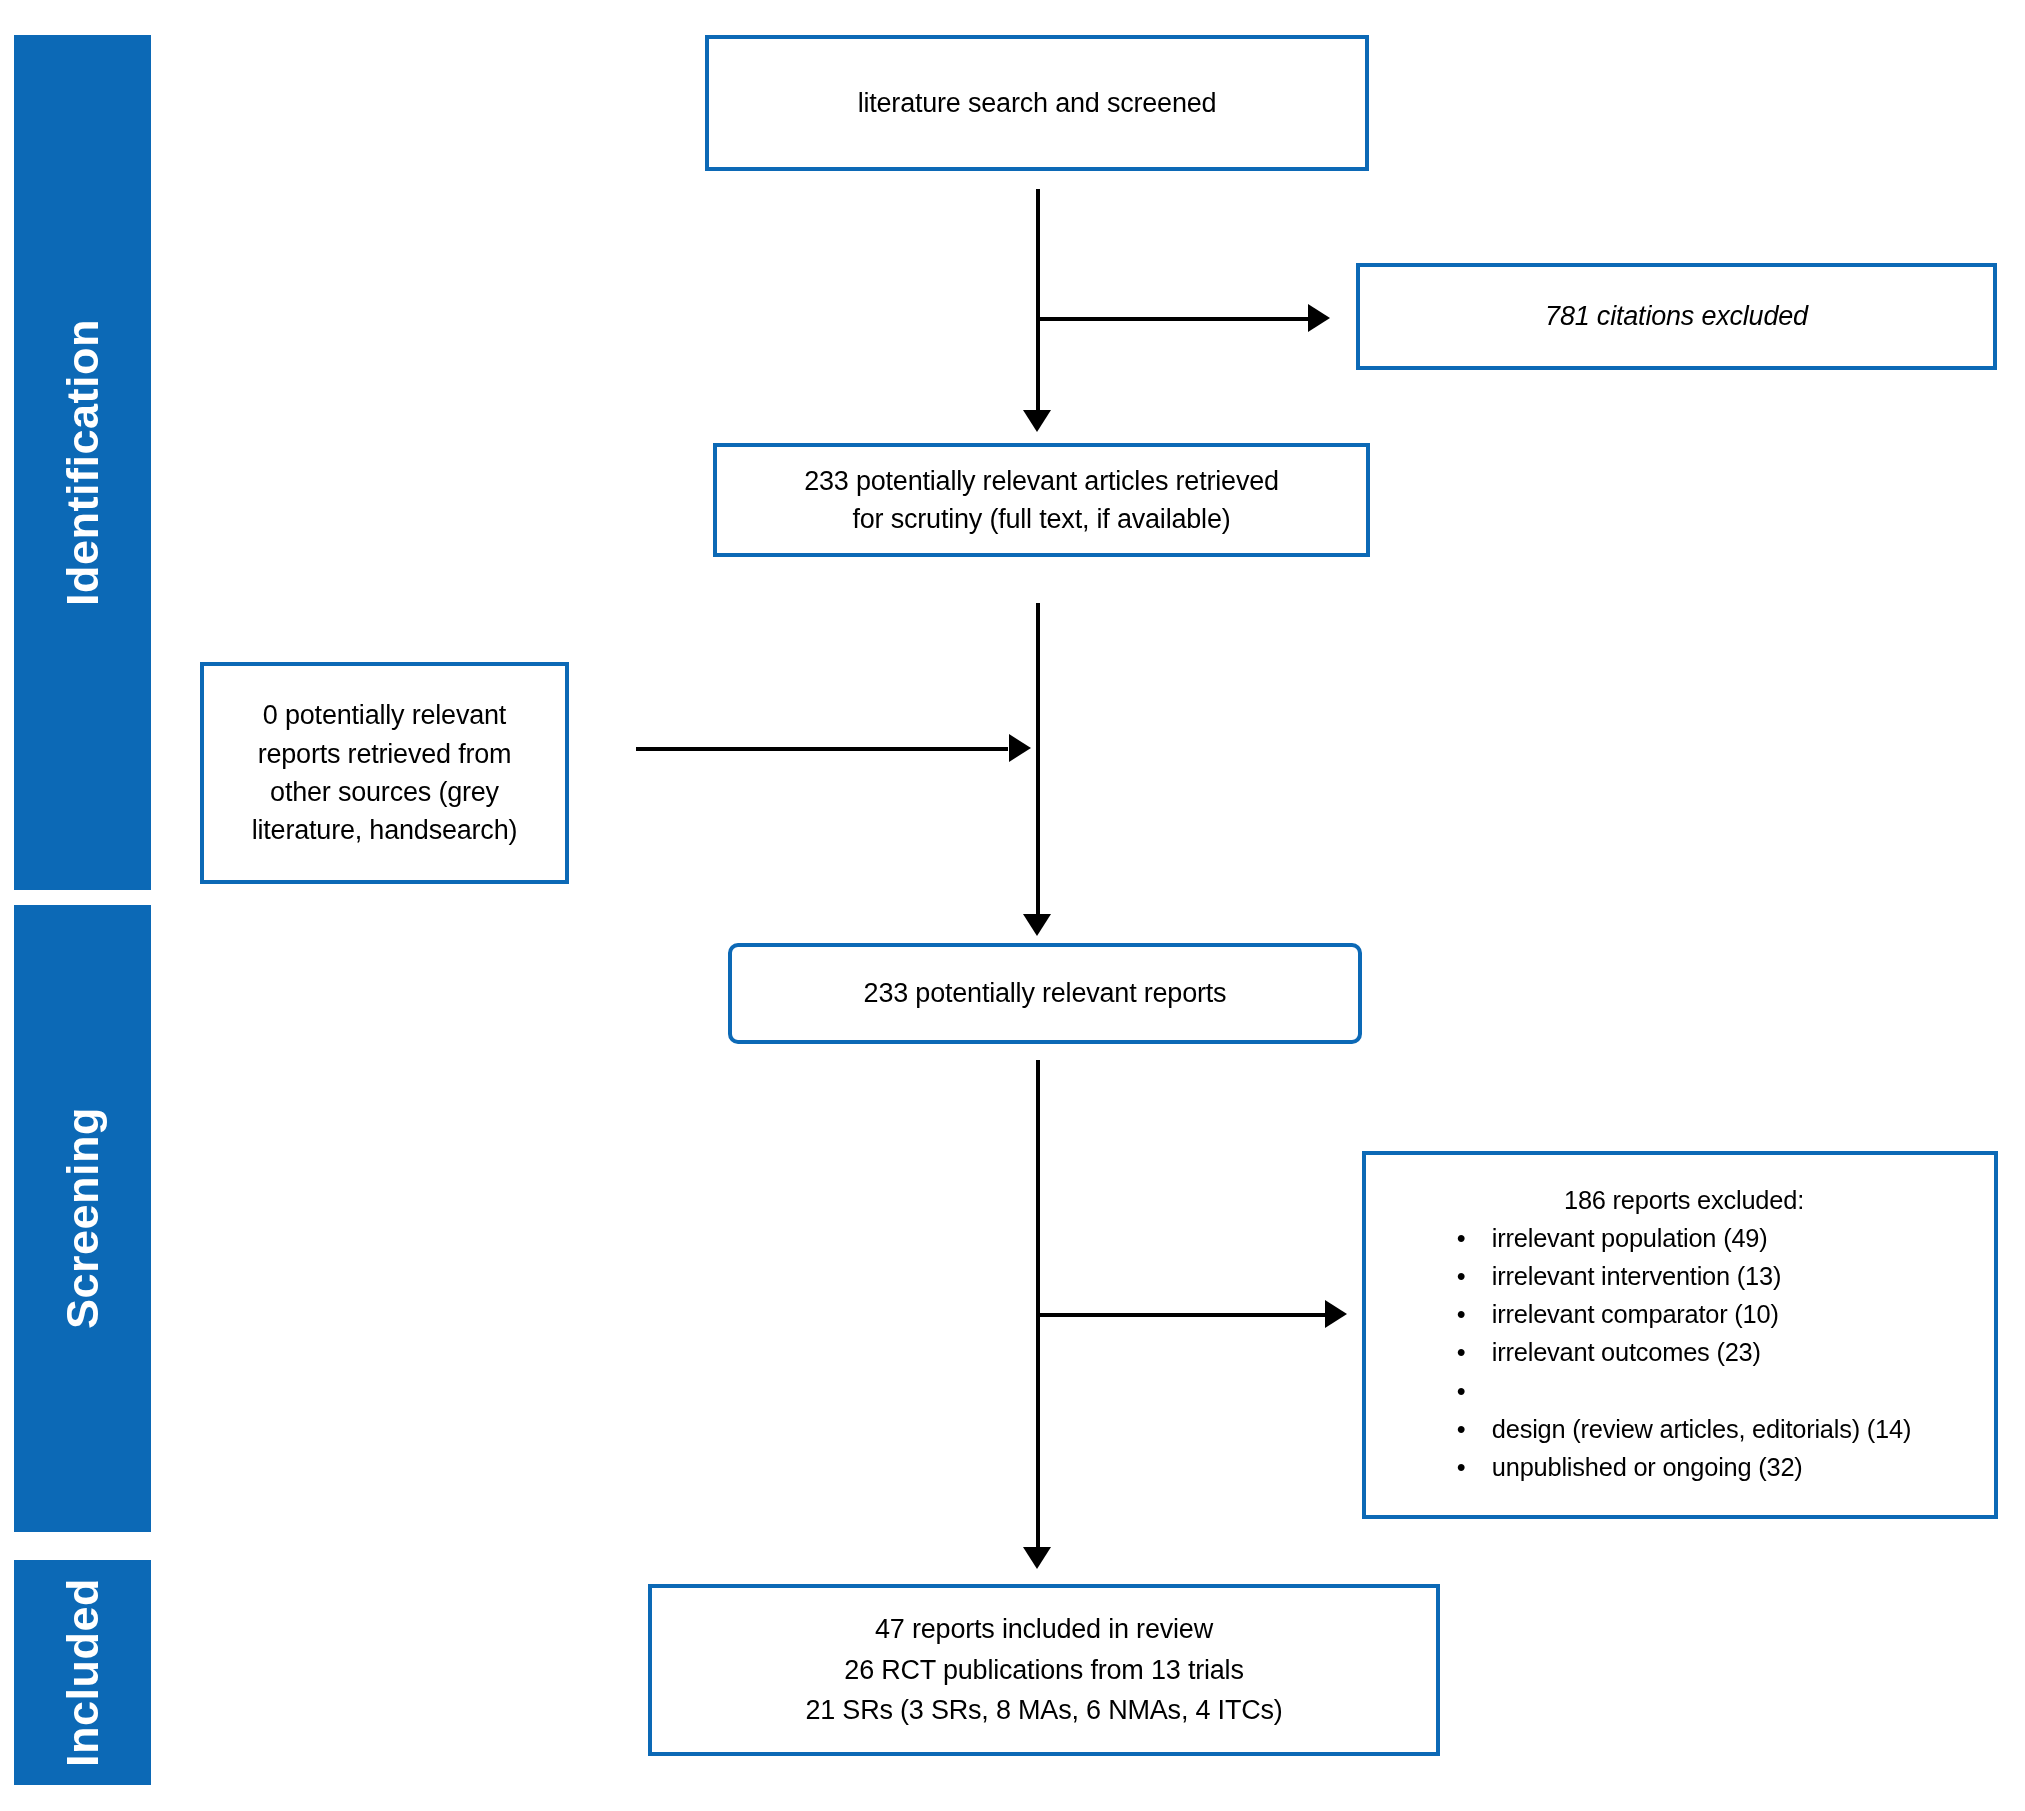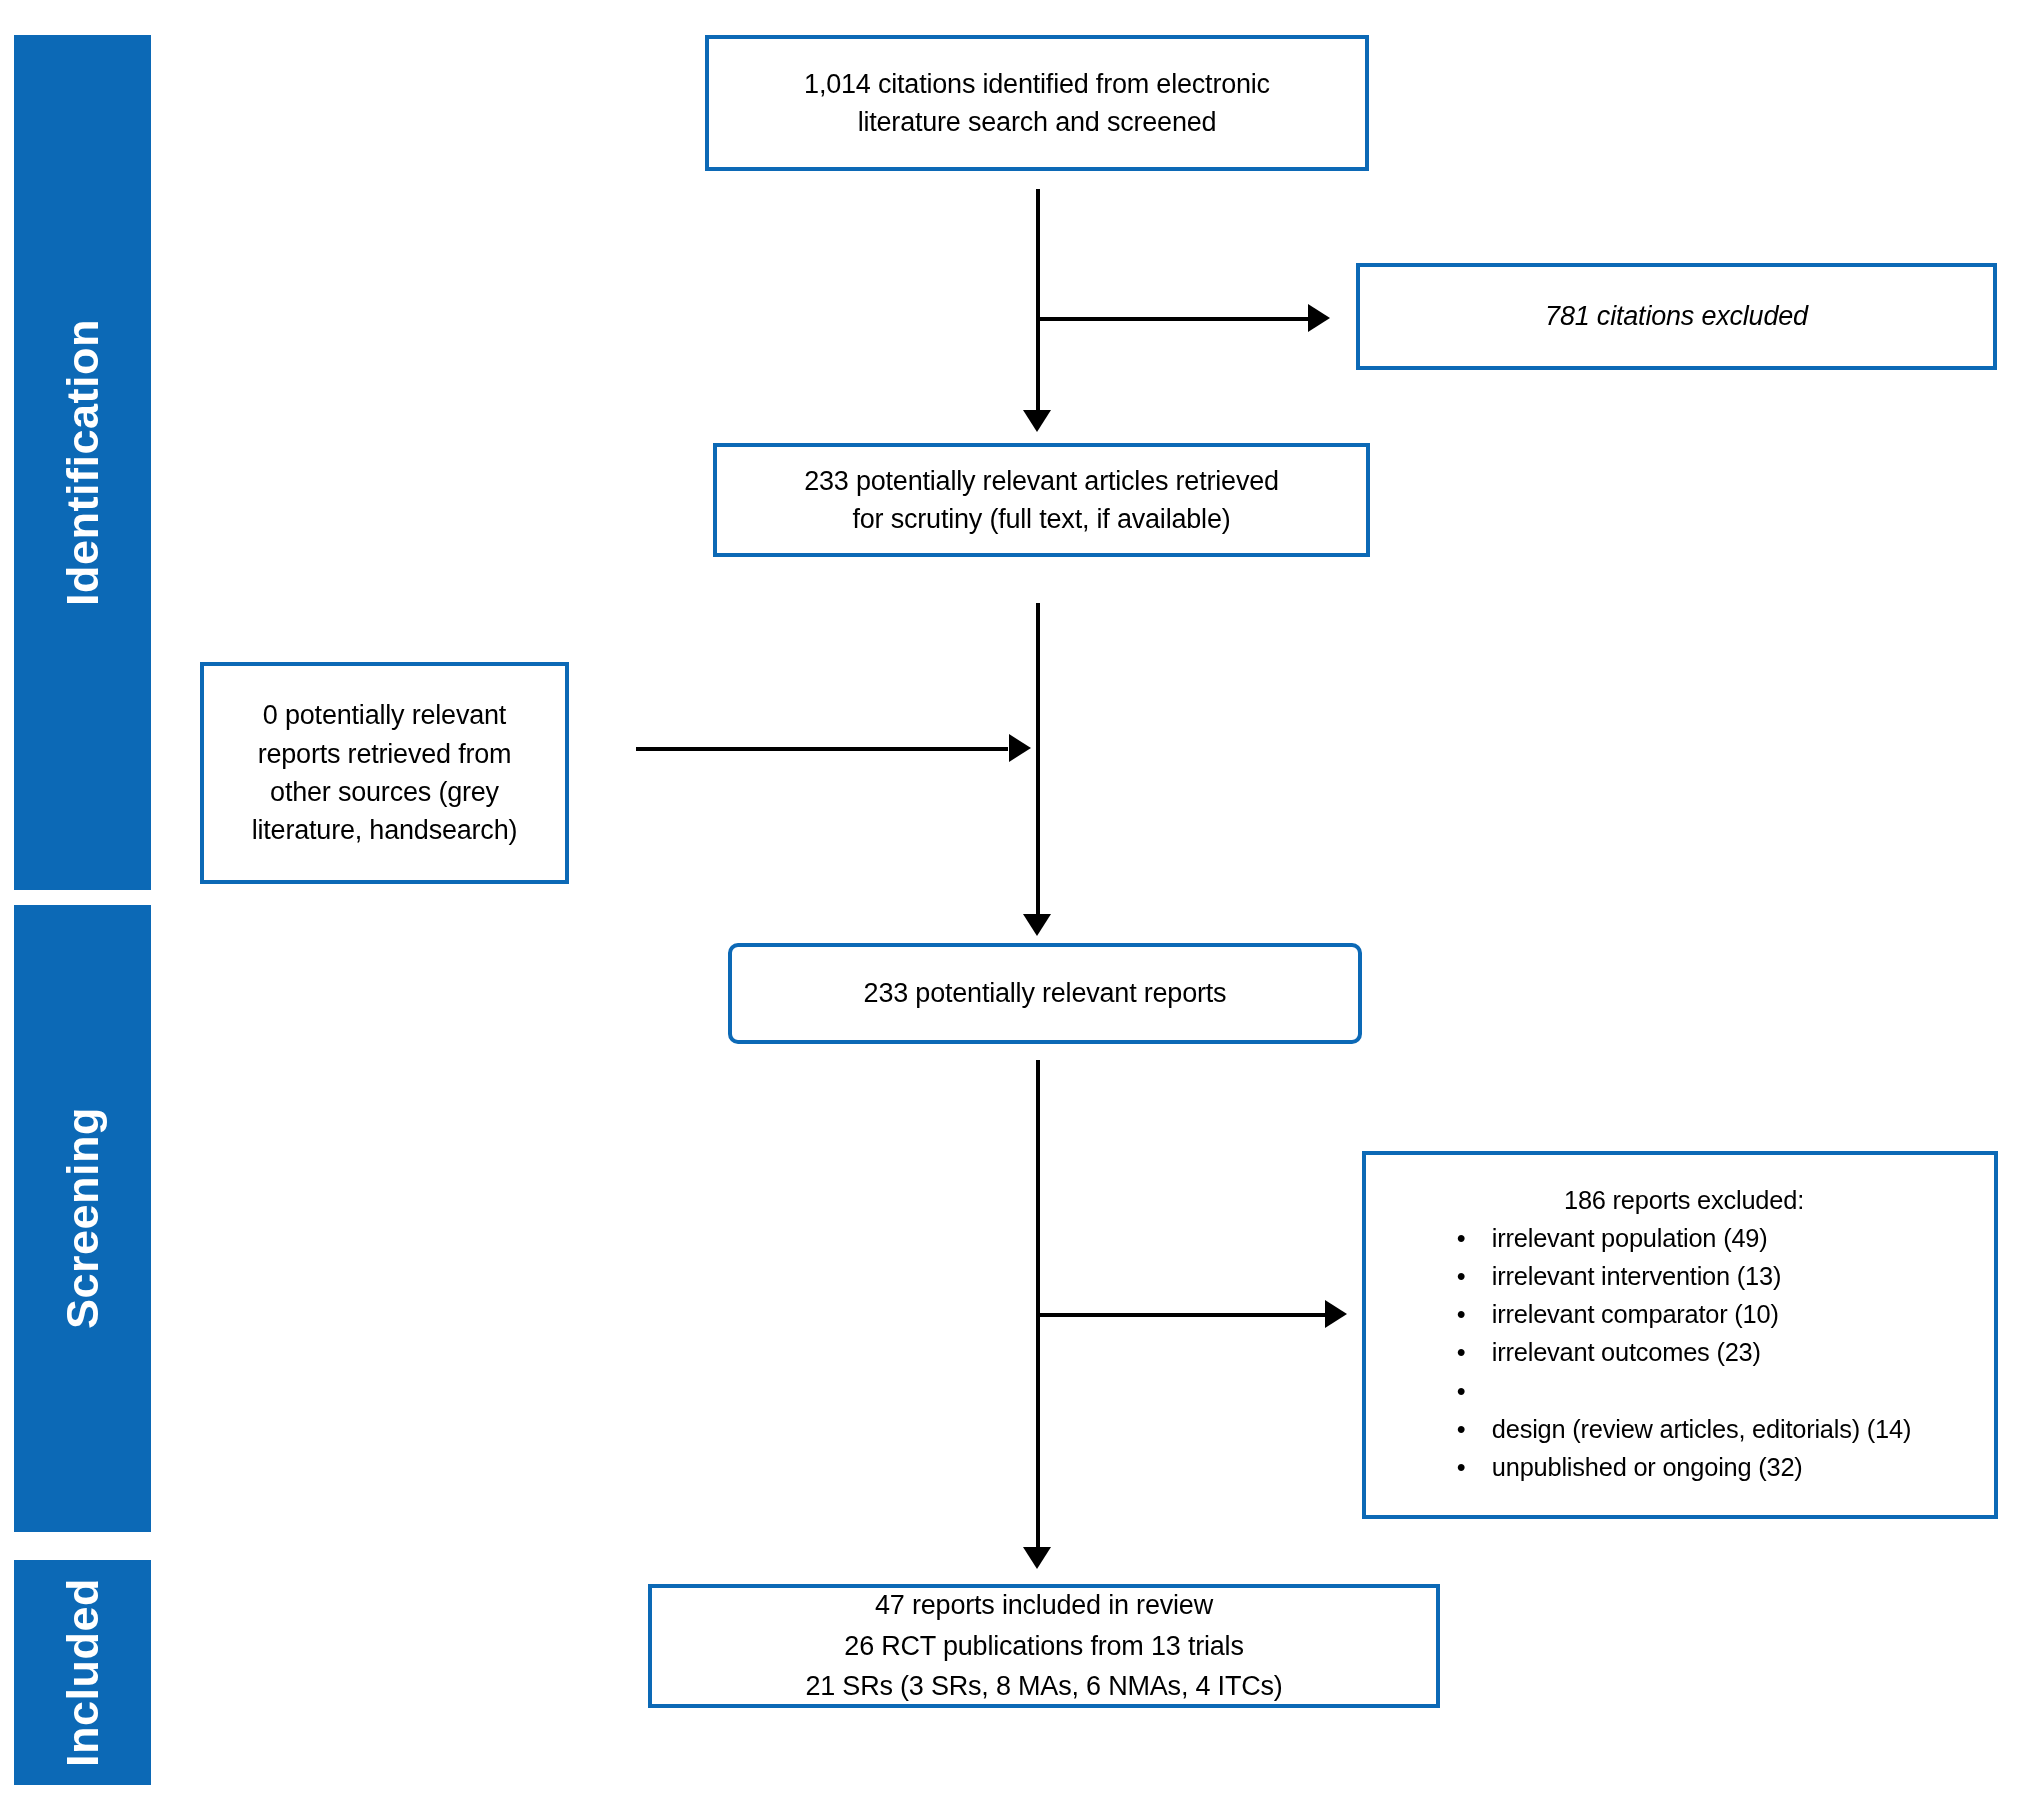--- a/index.html
+++ b/index.html
@@ -31,21 +31,21 @@
     display:flex; flex-direction:column; align-items:center; justify-content:center;
     font-size:27px; line-height:1.42; text-align:center;
     padding:9.4px 5.7px; letter-spacing:-0.2px;
   }
   .tline { white-space:nowrap; }
   #b1 { left:705px; top:35px;   width:664px; height:136px; }
   #b2 { left:1356px; top:263px;  width:641px; height:107px;font-style:italic; }
   #b3 { left:713px; top:443px;  width:657px; height:114px; }
   #b4 { left:200px;  top:662px; width:369px;  height:222px; }
   #b5 { left:728px; top:943px; width:634px; height:101px;border-radius:10px; }
-  #b7 { left:648px; top:1584px; width:792px; height:124px; line-height:1.5; }
+  #b7 { left:648px; top:1584px; width:792px; height:172px; line-height:1.5; }
 
   
   #b6 {
     left:1362px; top:1151px; width:636px; height:368px;
     align-items:center; justify-content:flex-start; text-align:left;
     font-size:25.4px; line-height:1.5; padding:26px 19px 19px 27px;
   }
   #b6 ul { list-style:none; margin:0; padding:0; }
   #b6 li { display:flex; }
   .bullet { flex:none; width:35px; }
@@ -78,21 +78,20 @@
     <span class="stage-label">Identification</span>
   </div>
   <div class="stage" id="stage-screen">
     <span class="stage-label">Screening</span>
   </div>
   <div class="stage" id="stage-incl">
     <span class="stage-label">Included</span>
   </div>
 
   <div class="fbox" id="b1">
-    <div class="tline">1,014 citations identified from electronic</div>
     <div class="tline">literature search and screened</div>
   </div>
 
   <div class="fbox" id="b2">
     <div class="tline">781 citations excluded</div>
   </div>
 
   <div class="fbox" id="b3">
     <div class="tline">233 potentially relevant articles retrieved</div>
     <div class="tline">for scrutiny (full text, if available)</div>

